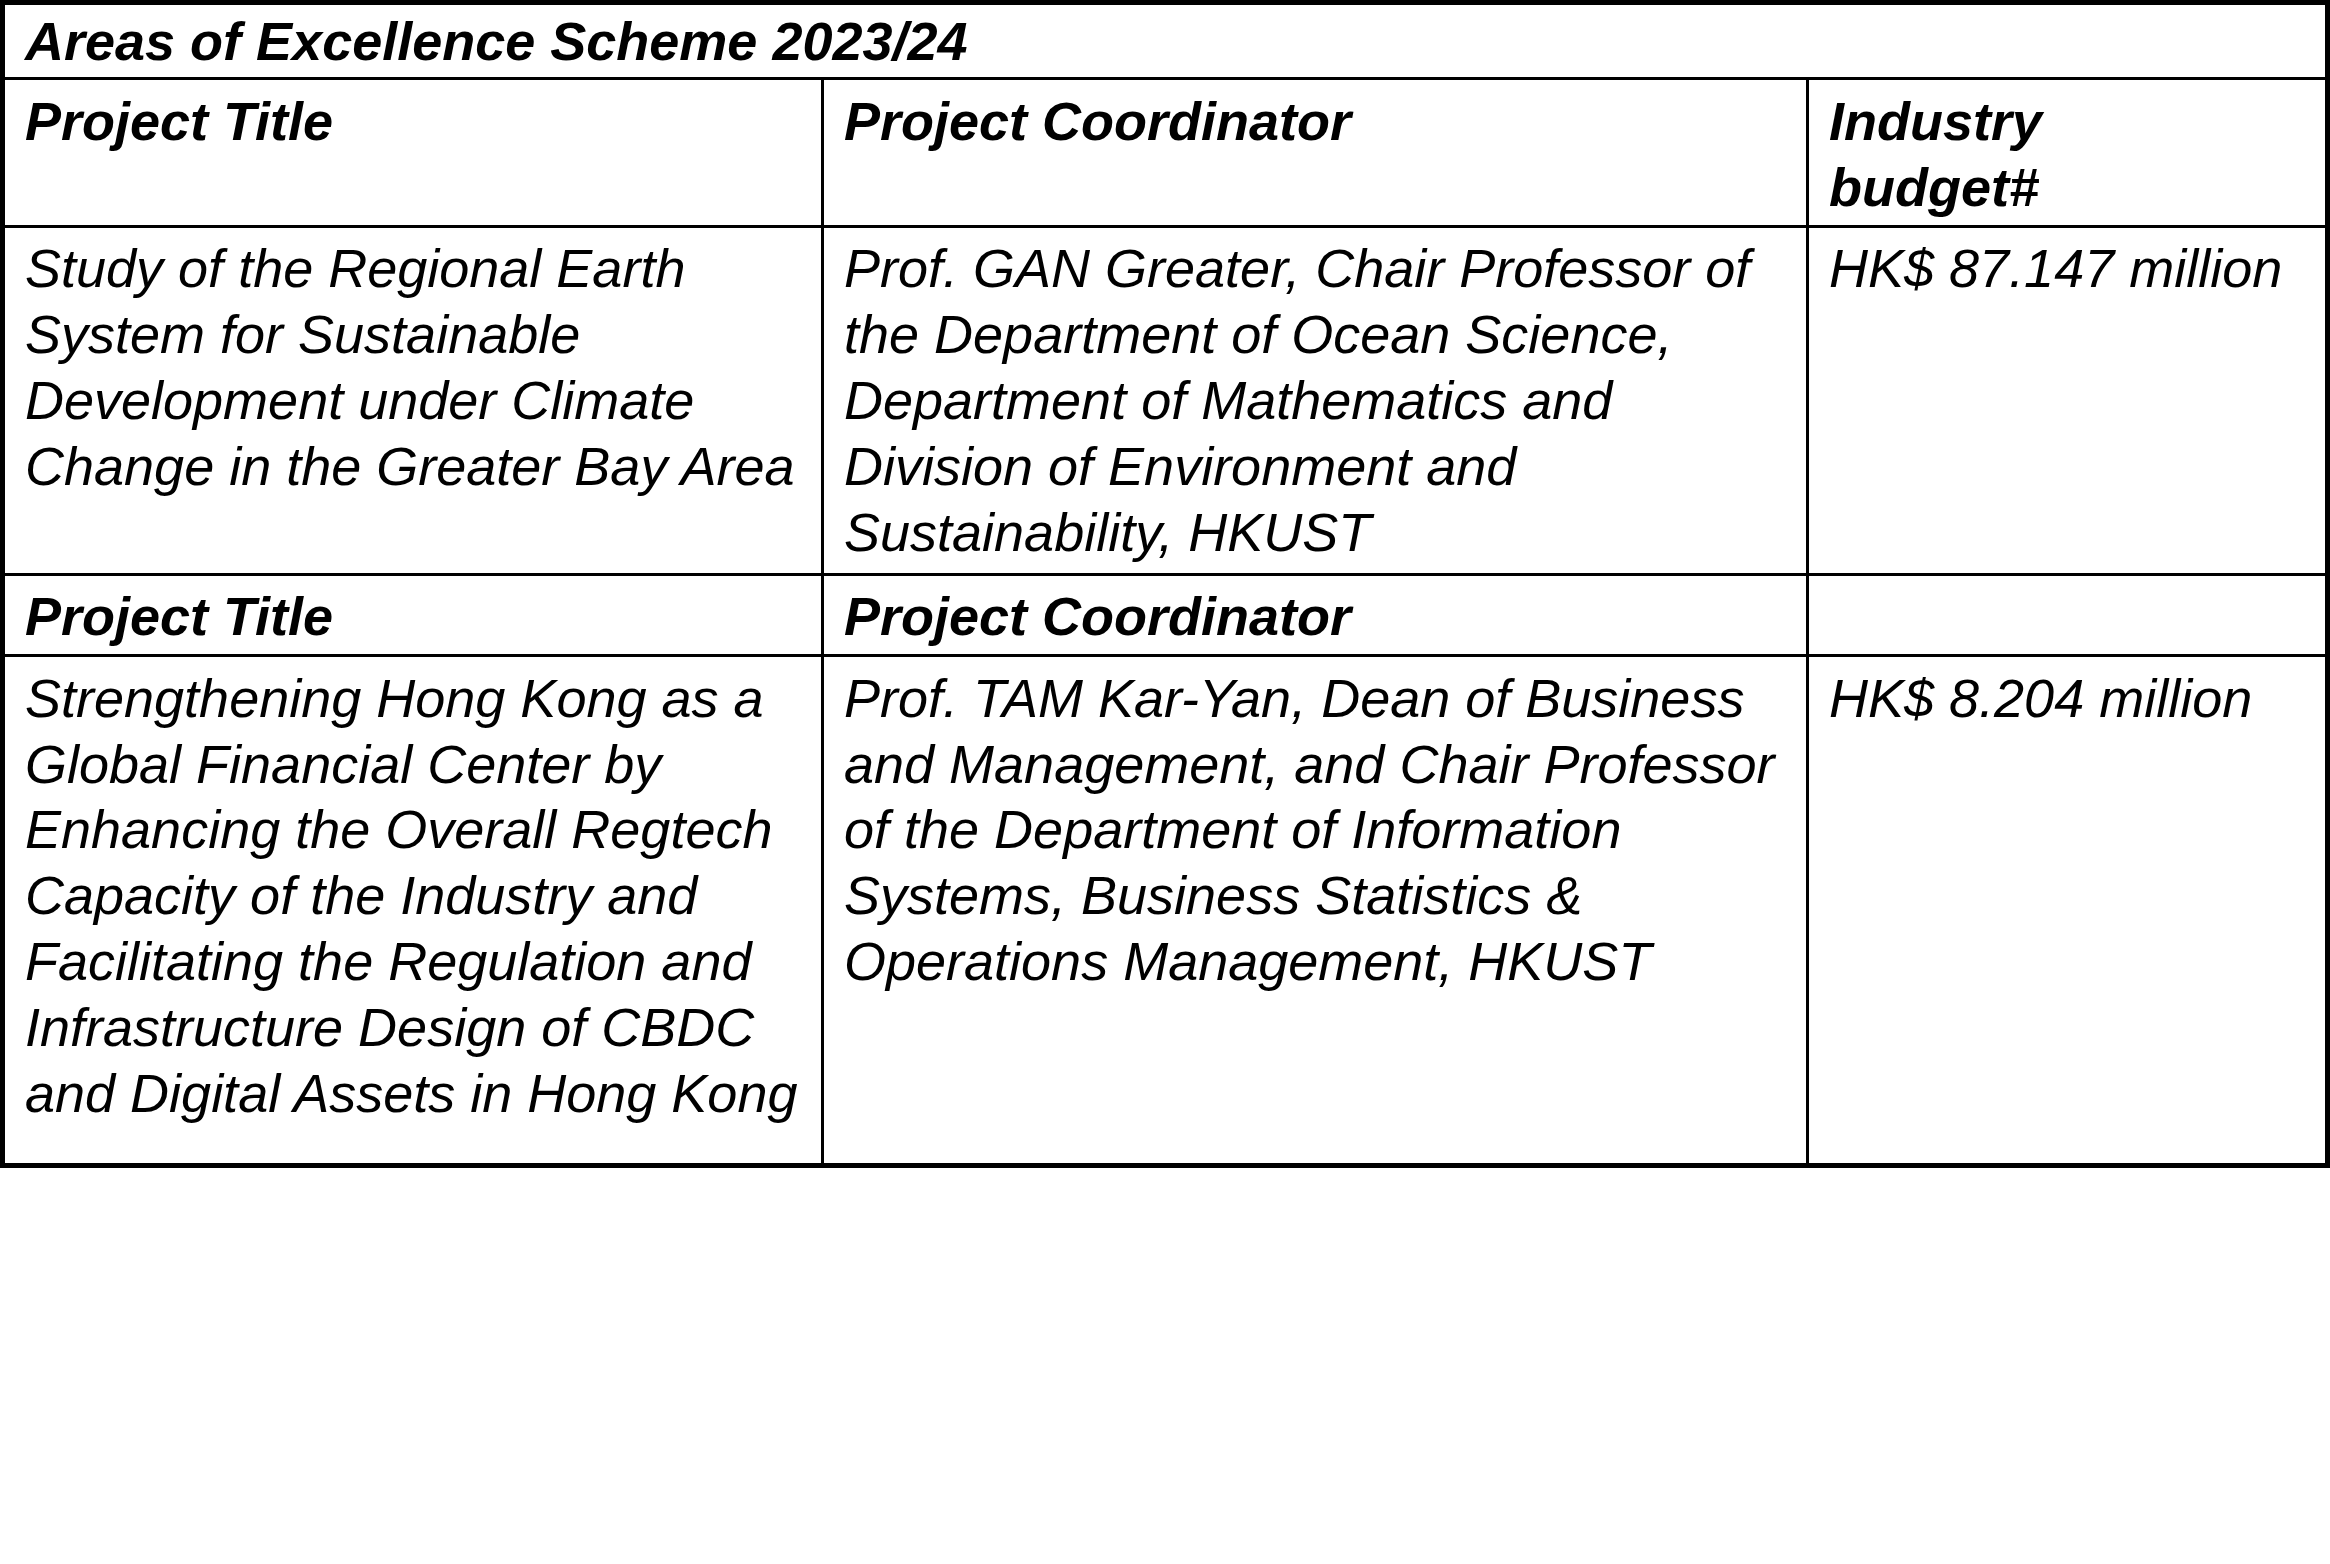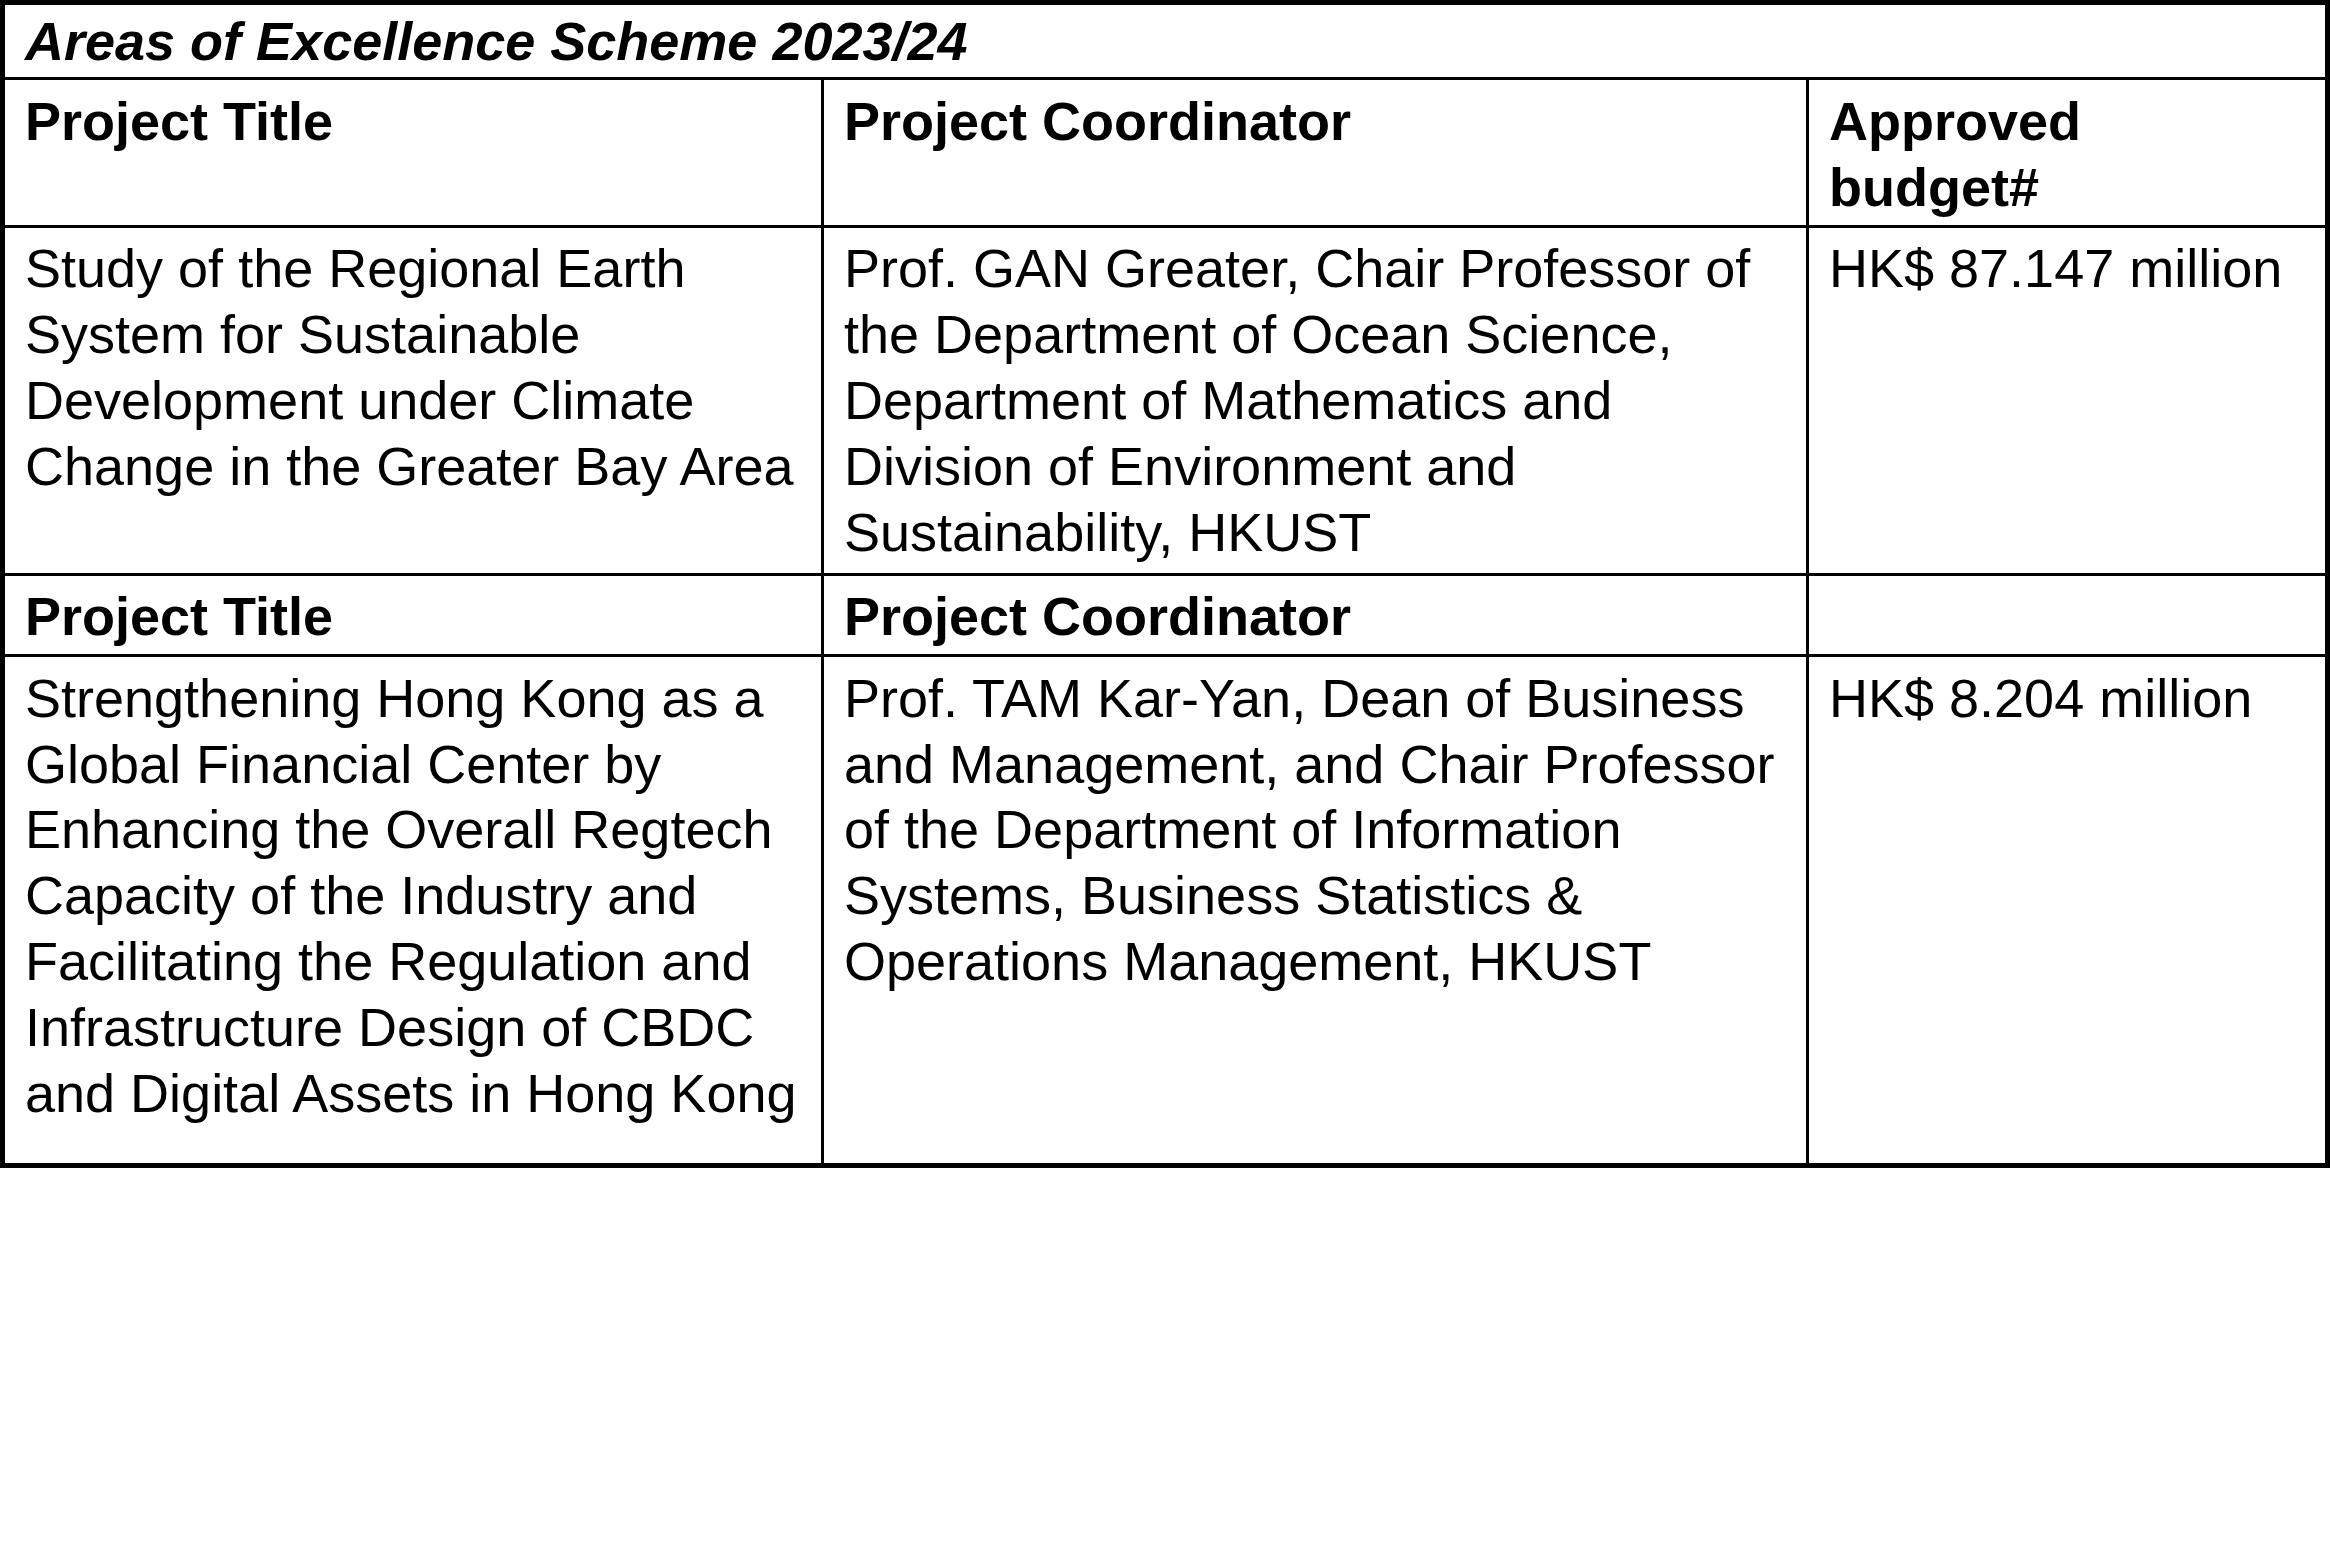--- a/index.html
+++ b/index.html
@@ -25,20 +25,21 @@
   col.c-budget{ width:auto; }
   th,td{
     border:3.2px solid var(--ink);
     vertical-align:top;
     text-align:left;
     font-size:54px;
     line-height:1.22;
     padding:8.5px 12.7px 4.2px 20px;
     font-weight:normal;
     overflow:hidden;
+    font-style:italic;
   }
   th.section-title{
     font-weight:bold;
     font-style:italic;
     padding-top:4.2px;
     padding-bottom:2.1px;
   }
   th.col-head{
     font-weight:bold;
   }
@@ -64,21 +65,21 @@
     <col class="c-budget">
   </colgroup>
 
   <tbody>
       <tr class="r-title1">
     <th class="section-title" colspan="3">Areas of Excellence Scheme 2023/24</th>
   </tr>
   <tr class="r-head1">
     <th class="col-head">Project Title</th>
     <th class="col-head">Project Coordinator</th>
-    <th class="col-head"><span class="budget-head-text">Approved budget#</span></th>
+    <th class="col-head"><span class="budget-head-text">Industry budget#</span></th>
   </tr>
   <tr class="r-data1">
     <td>Study of the Regional Earth System for Sustainable Development under Climate Change in the Greater Bay Area</td>
     <td>Prof. GAN Greater, Chair Professor of the Department of Ocean Science, Department of Mathematics and Division of Environment and Sustainability, HKUST</td>
     <td>HK$ 87.147 million</td>
   </tr>
 
   <tr class="r-head2">
     <th class="col-head">Project Title</th>
     <th class="col-head">Project Coordinator</th>

